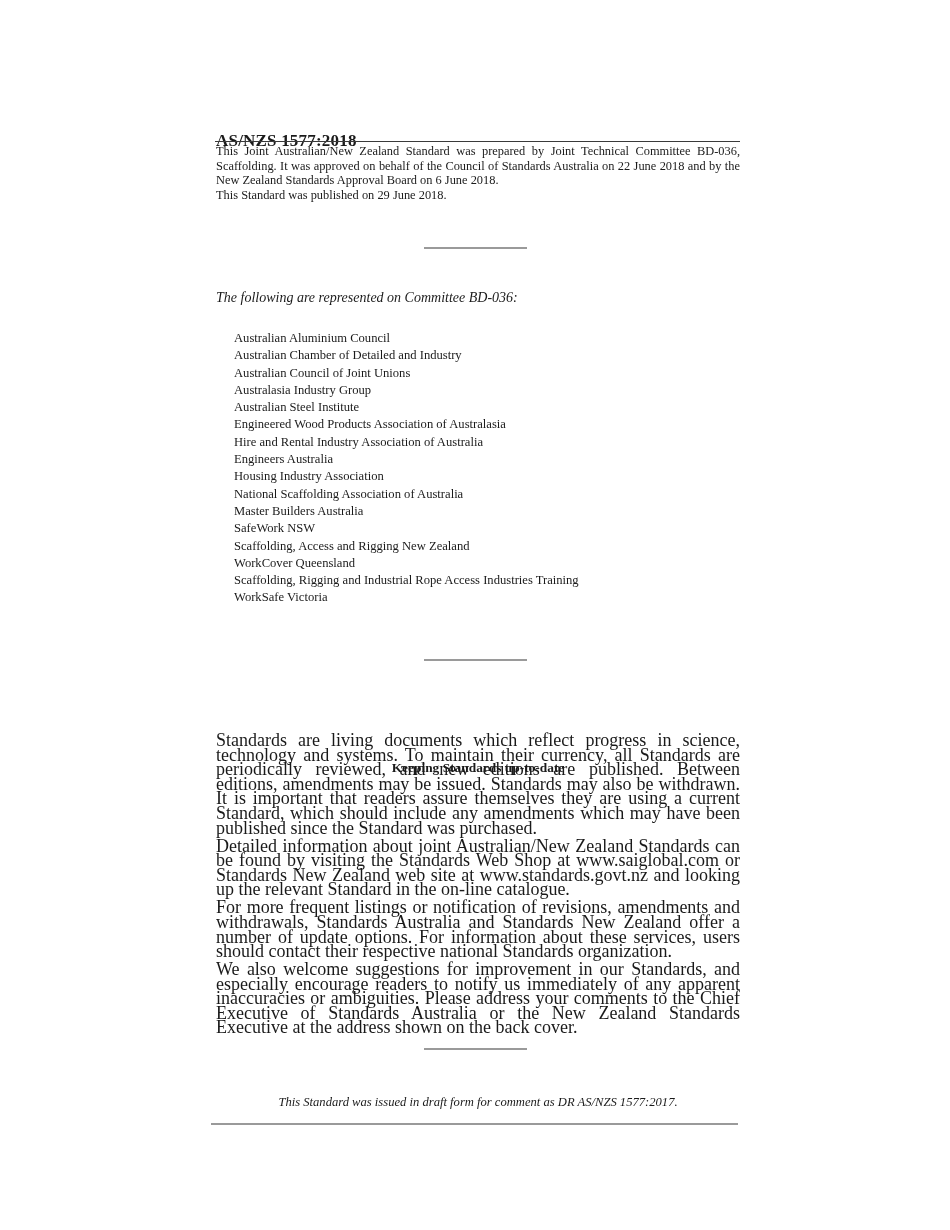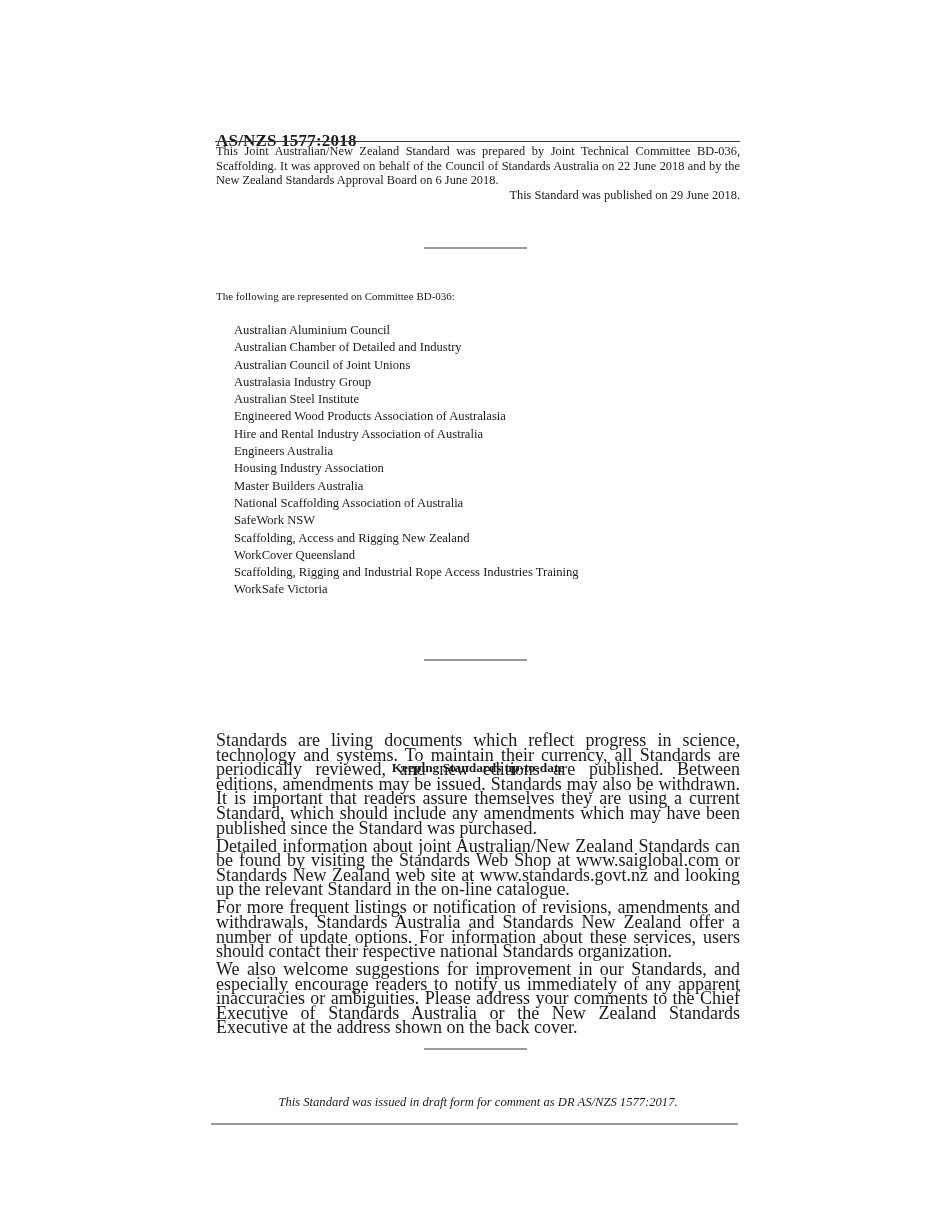--- a/index.html
+++ b/index.html
@@ -38,43 +38,44 @@
     top: 144px;
     width: 524px;
   }
   .intro-block p {
     margin: 0;
     font-size: 12.4px;
     line-height: 14.6px;
     text-align: justify;
   }
   .intro-block p.no-justify {
-    text-align: right;
+    text-align: left;
   }
   .divider {
     position: absolute;
     left: 424px;
     width: 103px;
     height: 0;
     border-top: 2px solid #9a9a9a;
   }
   .divider-1 { top: 247px; }
   .divider-2 { top: 659px; }
   .divider-3 { top: 1048px; }
   .committee-intro {
     position: absolute;
     left: 216px;
     top: 290px;
     width: 524px;
-    font-size: 11px;
+    font-size: 14px;
+    font-style: italic;
   }
   .committee-list {
     position: absolute;
     left: 234px;
-    top: 322px;
+    top: 330px;
     width: 506px;
   }
   .committee-list .member {
     font-size: 12.6px;
     line-height: 17.3px;
     white-space: nowrap;
   }
   .section-title {
     position: absolute;
     left: 216px;
@@ -136,22 +137,22 @@
   <div class="committee-list">
     <div class="member">Australian Aluminium Council</div>
     <div class="member">Australian Chamber of Detailed and Industry</div>
     <div class="member">Australian Council of Joint Unions</div>
     <div class="member">Australasia Industry Group</div>
     <div class="member">Australian Steel Institute</div>
     <div class="member">Engineered Wood Products Association of Australasia</div>
     <div class="member">Hire and Rental Industry Association of Australia</div>
     <div class="member">Engineers Australia</div>
     <div class="member">Housing Industry Association</div>
+    <div class="member">National Scaffolding Association of Australia</div>
     <div class="member">Master Builders Australia</div>
-    <div class="member">National Scaffolding Association of Australia</div>
     <div class="member">SafeWork NSW</div>
     <div class="member">Scaffolding, Access and Rigging New Zealand</div>
     <div class="member">WorkCover Queensland</div>
     <div class="member">Scaffolding, Rigging and Industrial Rope Access Industries Training</div>
     <div class="member">WorkSafe Victoria</div>
   </div>
 
   <div class="divider divider-2"></div>
 
   <div class="section-title">Keeping Standards up-to-date</div>

